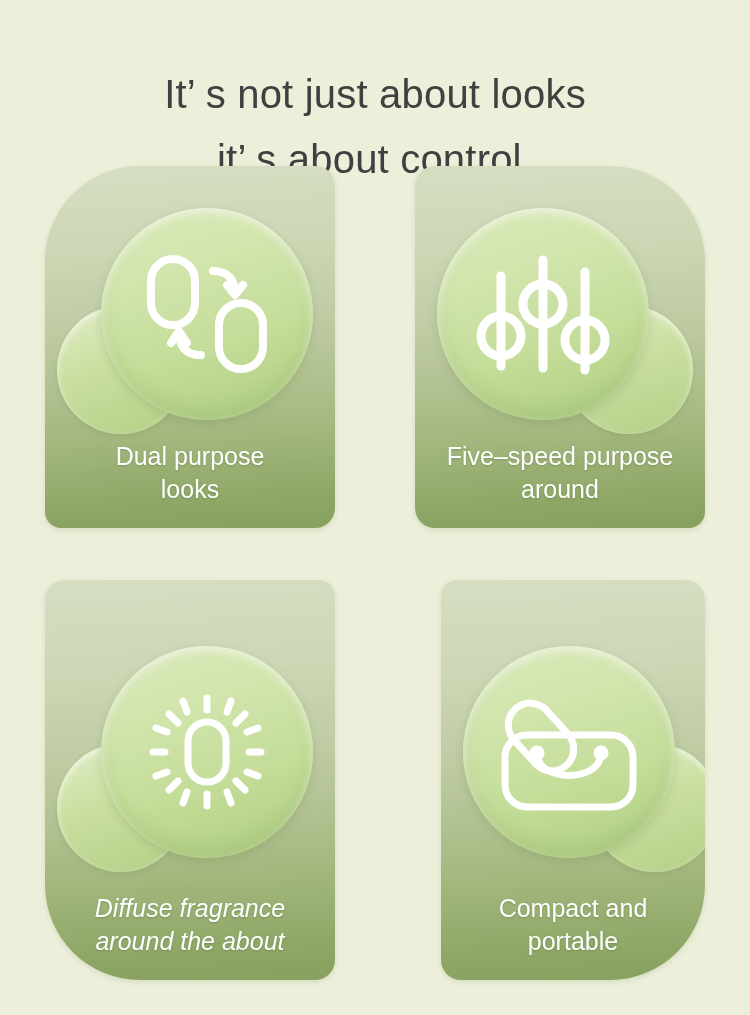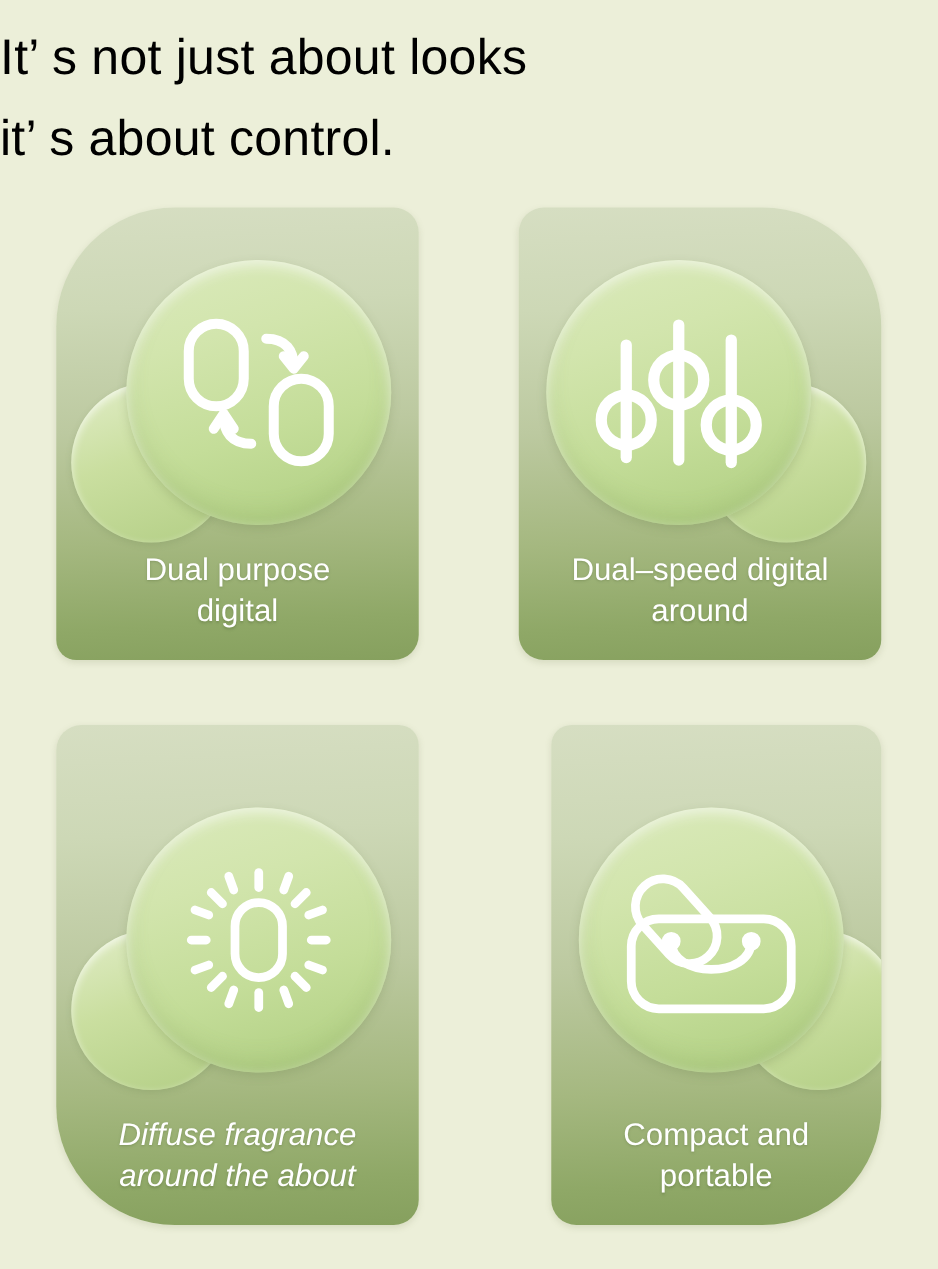--- a/index.html
+++ b/index.html
@@ -11,26 +11,27 @@
     height: 1015px;
     background: #ecefd9;
     font-family: "Liberation Sans", sans-serif;
     overflow: hidden;
     position: relative;
   }
 
   
   .headline {
     padding-top: 14px;
-    text-align: left;
-    color: #000000;
+    text-align: center;
+    color: #404040;
     font-size: 40px;
     line-height: 1.62;
     letter-spacing: 0.2px;
     font-weight: 400;
+    margin-top: 48px;
   }
   .headline-line {
     display: block;
     white-space: pre;
   }
 
   
   .grid {
     position: absolute;
     left: 45px;
@@ -165,41 +166,41 @@
         <rect x="8" y="4" width="44" height="66" rx="22" stroke="#ffffff" stroke-width="8"></rect>
         <rect x="76" y="48" width="44" height="66" rx="22" stroke="#ffffff" stroke-width="8"></rect>
         <path d="M70 16 C86 16 92 26 92 38" stroke="#ffffff" stroke-width="8" stroke-linecap="round"></path>
         <path d="M84 30 L92 40 L100 30" stroke="#ffffff" stroke-width="8" stroke-linecap="round" stroke-linejoin="round"></path>
         <path d="M58 100 C42 100 36 90 36 78" stroke="#ffffff" stroke-width="8" stroke-linecap="round"></path>
         <path d="M28 88 L36 76 L44 88" stroke="#ffffff" stroke-width="8" stroke-linecap="round" stroke-linejoin="round"></path>
       </svg>
     </div>
     <div class="caption">
       <span class="cl">Dual purpose</span>
-      <span class="cl">digital</span>
+      <span class="cl">looks</span>
     </div>
   </div>
 
   <div class="card tr c2">
     <div class="circles">
       <div class="blob small"></div>
       <div class="blob big"></div>
     </div>
     <div class="icon">
       <svg width="124" height="120" viewBox="0 0 124 120" fill="none">
         <line x1="20" y1="22" x2="20" y2="112" stroke="#ffffff" stroke-width="9" stroke-linecap="round"></line>
         <line x1="62" y1="6" x2="62" y2="114" stroke="#ffffff" stroke-width="9" stroke-linecap="round"></line>
         <line x1="104" y1="18" x2="104" y2="116" stroke="#ffffff" stroke-width="9" stroke-linecap="round"></line>
         <circle cx="20" cy="82" r="20" stroke="#ffffff" stroke-width="9" fill="none"></circle>
         <circle cx="62" cy="50" r="20" stroke="#ffffff" stroke-width="9" fill="none"></circle>
         <circle cx="104" cy="86" r="20" stroke="#ffffff" stroke-width="9" fill="none"></circle>
       </svg>
     </div>
     <div class="caption">
-      <span class="cl">Dual–speed digital</span>
+      <span class="cl">Five–speed purpose</span>
       <span class="cl">around</span>
     </div>
   </div>
 
   <div class="card bl c3">
     <div class="circles">
       <div class="blob small"></div>
       <div class="blob big"></div>
     </div>
     <div class="icon">

